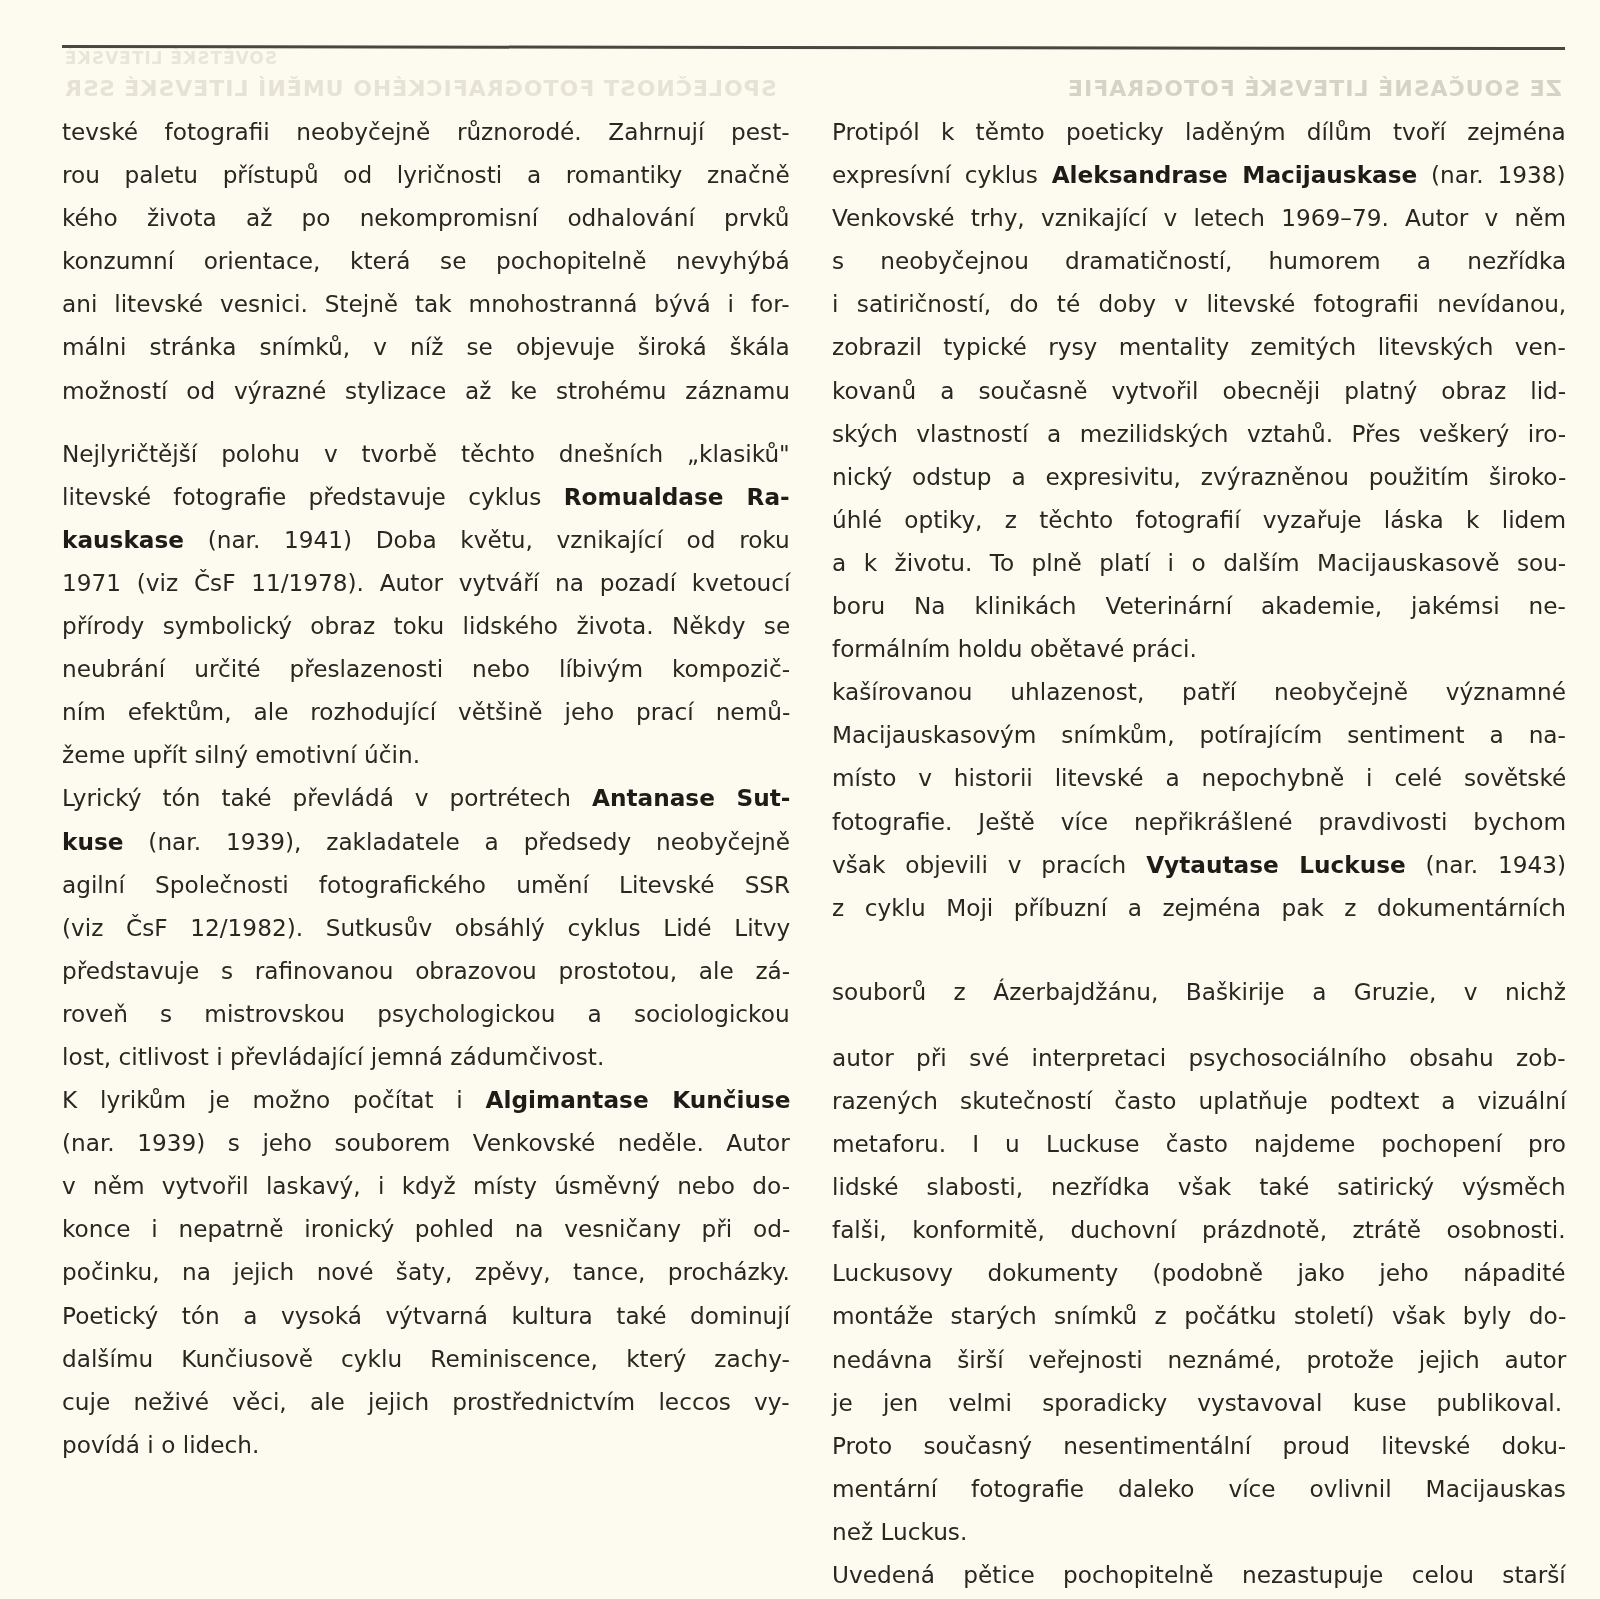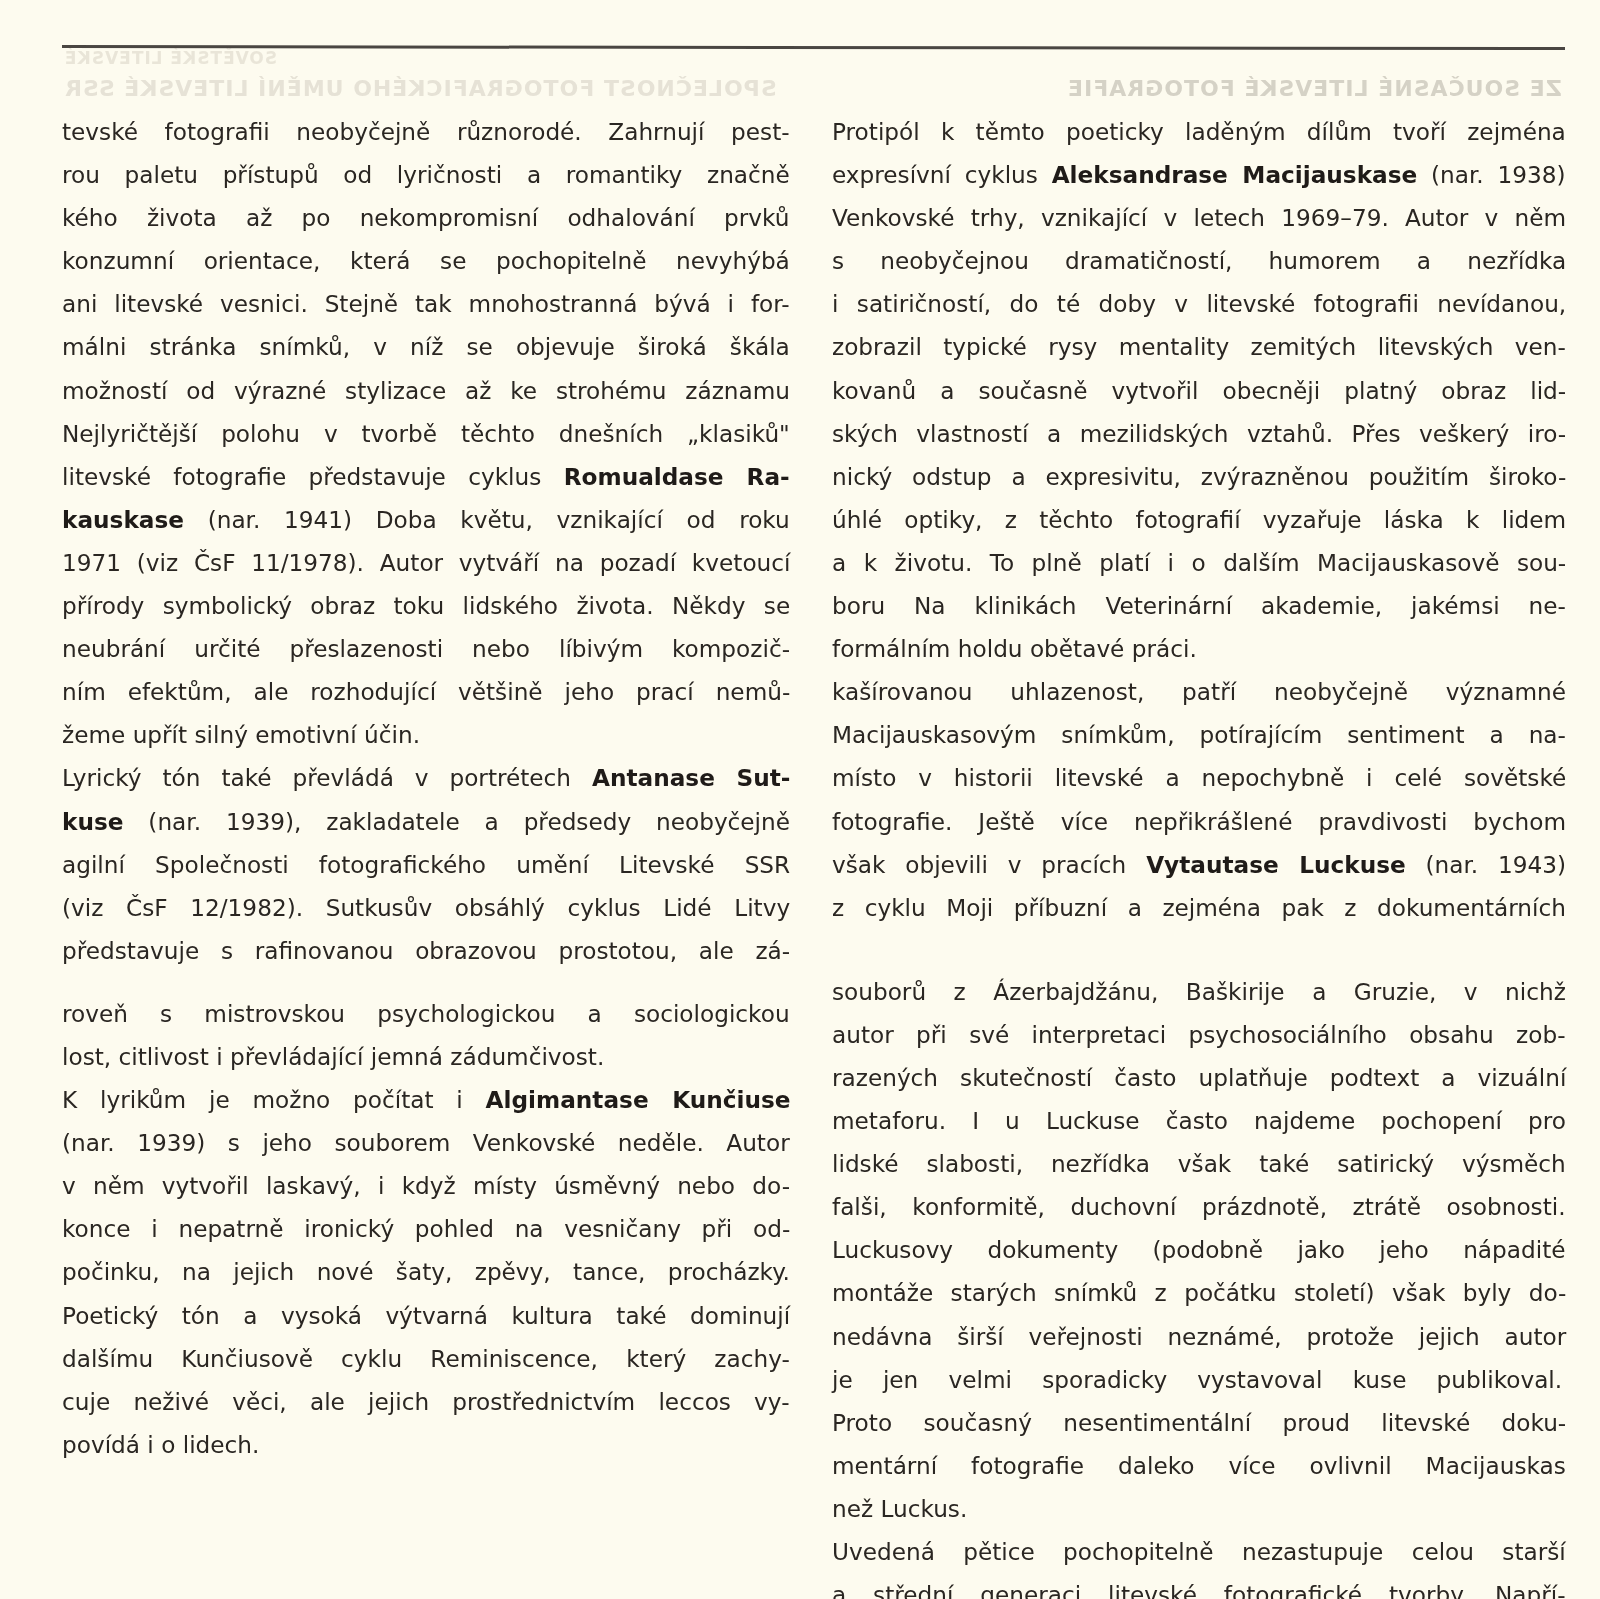--- a/index.html
+++ b/index.html
@@ -105,34 +105,34 @@
   <div class="top-rule"></div>
 
   <div class="column col-left" id="col-left">
       <span class="line" style="display: block; width: 728px; word-spacing: 19.2px; text-align-last: left;">tevské fotografii neobyčejně různorodé. Zahrnují pest-</span>
       <span class="line" style="display: block; width: 728px; word-spacing: 17.2857px; text-align-last: left;">rou paletu přístupů od lyričnosti a romantiky značně</span>
       <span class="line" style="display: block; width: 728px; word-spacing: 21.8333px; text-align-last: left;">kého života až po nekompromisní odhalování prvků</span>
       <span class="line" style="display: block; width: 728px; word-spacing: 22.2px; text-align-last: left;">konzumní orientace, která se pochopitelně nevyhýbá</span>
       <span class="line" style="display: block; width: 728px; word-spacing: 9.5px; text-align-last: left;">ani litevské vesnici. Stejně tak mnohostranná bývá i for-</span>
       <span class="line" style="display: block; width: 728px; word-spacing: 15.75px; text-align-last: left;">málni stránka snímků, v níž se objevuje široká škála</span>
       <span class="line" style="display: block; width: 728px; word-spacing: 11.4286px; text-align-last: left;">možností od výrazné stylizace až ke strohému záznamu</span>
-      <span class="line" style="display: block; width: 728px; word-spacing: 16.5px; text-align-last: left;">Nejlyričtější polohu v tvorbě těchto dnešních „klasiků"</span>
+      <span class="line" style="display: block; width: 728px; word-spacing: 16.5px; text-align-last: left; margin-top: 20px;">Nejlyričtější polohu v tvorbě těchto dnešních „klasiků"</span>
       <span class="line" style="display: block; width: 728px; word-spacing: 15px; text-align-last: left;"><span>litevské fotografie představuje cyklus </span><b>Romualdase Ra-</b><span></span></span>
       <span class="line" style="display: block; width: 728px; word-spacing: 16.2857px; text-align-last: left;"><span></span><b>kauskase</b><span> (nar. 1941) Doba květu, vznikající od roku</span></span>
       <span class="line" style="display: block; width: 728px; word-spacing: 8.375px; text-align-last: left;">1971 (viz ČsF 11/1978). Autor vytváří na pozadí kvetoucí</span>
       <span class="line" style="display: block; width: 728px; word-spacing: 11px; text-align-last: left;">přírody symbolický obraz toku lidského života. Někdy se</span>
       <span class="line" style="display: block; width: 728px; word-spacing: 21.6px; text-align-last: left;">neubrání určité přeslazenosti nebo líbivým kompozič-</span>
       <span class="line" style="display: block; width: 728px; word-spacing: 14.5714px; text-align-last: left;">ním efektům, ale rozhodující většině jeho prací nemů-</span>
       <span class="line last">žeme upřít silný emotivní účin.</span>
       <span class="line" style="display: block; width: 728px; word-spacing: 13.5714px; text-align-last: left;"><span>Lyrický tón také převládá v portrétech </span><b>Antanase Sut-</b><span></span></span>
       <span class="line" style="display: block; width: 728px; word-spacing: 17.5px; text-align-last: left;"><span></span><b>kuse</b><span> (nar. 1939), zakladatele a předsedy neobyčejně</span></span>
       <span class="line" style="display: block; width: 728px; word-spacing: 22.8px; text-align-last: left;">agilní Společnosti fotografického umění Litevské SSR</span>
       <span class="line" style="display: block; width: 728px; word-spacing: 15.2857px; text-align-last: left;">(viz ČsF 12/1982). Sutkusův obsáhlý cyklus Lidé Litvy</span>
       <span class="line" style="display: block; width: 728px; word-spacing: 14.3333px; text-align-last: left;">představuje s rafinovanou obrazovou prostotou, ale zá-</span>
-      <span class="line" style="display: block; width: 728px; word-spacing: 24.8px; text-align-last: left; margin-top: 20px;">roveň s mistrovskou psychologickou a sociologickou</span>
+      <span class="line" style="display: block; width: 728px; word-spacing: 24.8px; text-align-last: left;">roveň s mistrovskou psychologickou a sociologickou</span>
       <span class="line last">lost, citlivost i převládající jemná zádumčivost.</span>
       <span class="line" style="display: block; width: 728px; word-spacing: 15.4286px; text-align-last: left;"><span>K lyrikům je možno počítat i </span><b>Algimantase Kunčiuse</b><span></span></span>
       <span class="line" style="display: block; width: 728px; word-spacing: 15.1429px; text-align-last: left;">(nar. 1939) s jeho souborem Venkovské neděle. Autor</span>
       <span class="line" style="display: block; width: 728px; word-spacing: 9.88889px; text-align-last: left;">v něm vytvořil laskavý, i když místy úsměvný nebo do-</span>
       <span class="line" style="display: block; width: 728px; word-spacing: 13.375px; text-align-last: left;">konce i nepatrně ironický pohled na vesničany při od-</span>
       <span class="line" style="display: block; width: 728px; word-spacing: 15px; text-align-last: left;">počinku, na jejich nové šaty, zpěvy, tance, procházky.</span>
       <span class="line" style="display: block; width: 728px; word-spacing: 16.1429px; text-align-last: left;">Poetický tón a vysoká výtvarná kultura také dominují</span>
       <span class="line" style="display: block; width: 728px; word-spacing: 20.8px; text-align-last: left;">dalšímu Kunčiusově cyklu Reminiscence, který zachy-</span>
       <span class="line" style="display: block; width: 728px; word-spacing: 15.8571px; text-align-last: left;">cuje neživé věci, ale jejich prostřednictvím leccos vy-</span>
       <span class="line last">povídá i o lidech.</span>
@@ -151,21 +151,21 @@
       <span class="line" style="display: block; width: 734px; word-spacing: 10.1px; text-align-last: left;">a k životu. To plně platí i o dalším Macijauskasově sou-</span>
       <span class="line" style="display: block; width: 734px; word-spacing: 21.5px; text-align-last: left;">boru Na klinikách Veterinární akademie, jakémsi ne-</span>
       <span class="line last">formálním holdu obětavé práci.</span>
       <span class="line" style="display: block; width: 734px; word-spacing: 30.5px; text-align-last: left;">kašírovanou uhlazenost, patří neobyčejně významné</span>
       <span class="line" style="display: block; width: 734px; word-spacing: 17.6px; text-align-last: left;">Macijauskasovým snímkům, potírajícím sentiment a na-</span>
       <span class="line" style="display: block; width: 734px; word-spacing: 14.5px; text-align-last: left;">místo v historii litevské a nepochybně i celé sovětské</span>
       <span class="line" style="display: block; width: 734px; word-spacing: 18.6px; text-align-last: left;">fotografie. Ještě více nepřikrášlené pravdivosti bychom</span>
       <span class="line" style="display: block; width: 734px; word-spacing: 12.4286px; text-align-last: left;"><span>však objevili v pracích </span><b>Vytautase Luckuse</b><span> (nar. 1943)</span></span>
       <span class="line" style="display: block; width: 734px; word-spacing: 13.125px; text-align-last: left;">z cyklu Moji příbuzní a zejména pak z dokumentárních</span>
       <span class="line" style="display: block; width: 734px; word-spacing: 20.1429px; text-align-last: left; margin-top: 41px;">souborů z Ázerbajdžánu, Baškirije a Gruzie, v nichž</span>
-      <span class="line" style="display: block; width: 734px; word-spacing: 15px; text-align-last: left;">autor při své interpretaci psychosociálního obsahu zob-</span>
+      <span class="line" style="display: block; width: 734px; word-spacing: 15px; text-align-last: left; margin-top: 23px;">autor při své interpretaci psychosociálního obsahu zob-</span>
       <span class="line" style="display: block; width: 734px; word-spacing: 14.6667px; text-align-last: left;">razených skutečností často uplatňuje podtext a vizuální</span>
       <span class="line" style="display: block; width: 734px; word-spacing: 18.7143px; text-align-last: left;">metaforu. I u Luckuse často najdeme pochopení pro</span>
       <span class="line" style="display: block; width: 734px; word-spacing: 20.5px; text-align-last: left;">lidské slabosti, nezřídka však také satirický výsměch</span>
       <span class="line" style="display: block; width: 734px; word-spacing: 18.2px; text-align-last: left;">falši, konformitě, duchovní prázdnotě, ztrátě osobnosti.</span>
       <span class="line" style="display: block; width: 734px; word-spacing: 27px; text-align-last: left;">Luckusovy dokumenty (podobně jako jeho nápadité</span>
       <span class="line" style="display: block; width: 734px; word-spacing: 10px; text-align-last: left;">montáže starých snímků z počátku století) však byly do-</span>
       <span class="line" style="display: block; width: 734px; word-spacing: 17.3333px; text-align-last: left;">nedávna širší veřejnosti neznámé, protože jejich autor</span>
       <span class="line" style="display: block; width: 734px; word-spacing: 22.8333px; text-align-last: left;">je jen velmi sporadicky vystavoval kuse publikoval.</span>
       <span class="line" style="display: block; width: 734px; word-spacing: 24px; text-align-last: left;">Proto současný nesentimentální proud litevské doku-</span>
       <span class="line" style="display: block; width: 734px; word-spacing: 26.6px; text-align-last: left;">mentární fotografie daleko více ovlivnil Macijauskas</span>

